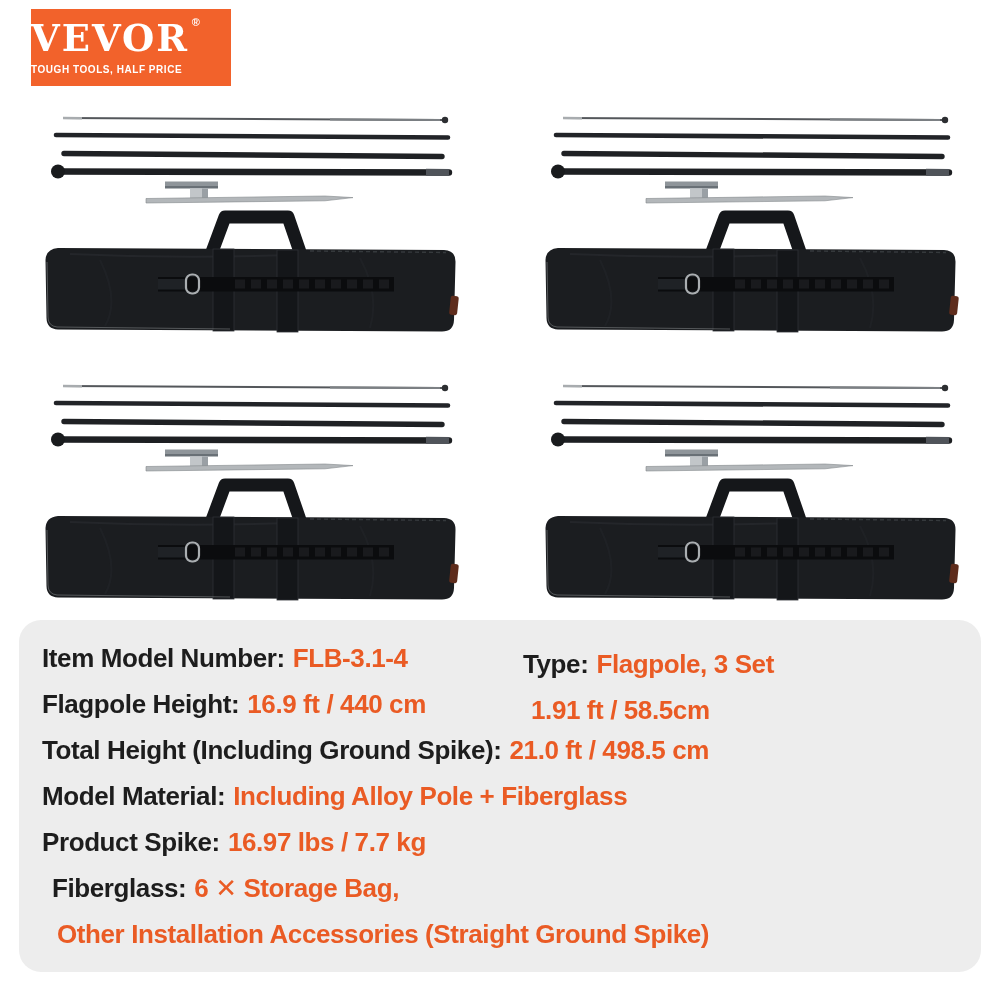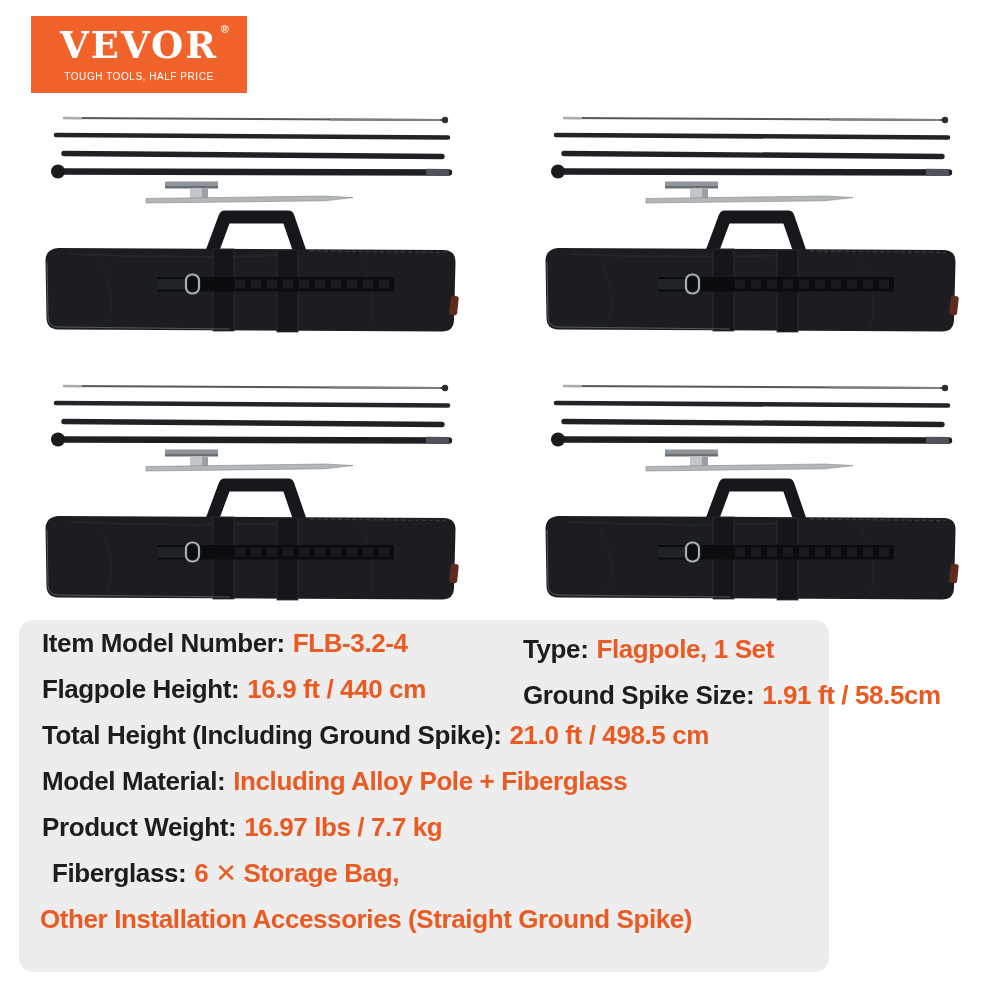--- a/index.html
+++ b/index.html
@@ -2,54 +2,54 @@
 <html style="--brand-orange: #F2622B; --value-orange: #EA5B24; --label-black: #1D1D1D; --panel-gray: #EDEDED; --bag-black: #1B1D20;"><head>
 <meta charset="utf-8">
 <style>
   html,body{margin:0;padding:0;background:#fff;}
   .canvas{
     position:relative;width:1000px;height:1000px;background:#ffffff;overflow:hidden;
     font-family:"Liberation Sans","DejaVu Sans",sans-serif;
   }
   
   .logo{
-    position:absolute;left:31px;top:16px;width:216px;height:77px;
-    background:var(--brand-orange,#F2622B);color:#fff;text-align:center;
+    position:absolute;left:31px;top:9px;width:200px;height:77px;
+    background:var(--brand-orange,#F2622B);color:#fff;
   }
   .logo-name{
     font-family:"DejaVu Serif","Liberation Serif",serif;font-weight:bold;
     font-size:37px;letter-spacing:2px;line-height:1;margin-top:11px;display:inline-block;position:relative;
   }
   .logo-reg{font-size:11px;position:absolute;top:-3px;right:-13px;font-family:"Liberation Sans",sans-serif;font-weight:bold;}
   .logo-tagline{
-    font-size:10px;font-weight:normal;letter-spacing:0.55px;margin-top:7px;white-space:nowrap;
+    font-size:10px;font-weight:bold;letter-spacing:0.55px;margin-top:7px;white-space:nowrap;
   }
   
   .kit{position:absolute;width:470px;height:260px;}
   .kit.tl{left:30px;top:100px;}
   .kit.tr{left:530px;top:100px;}
   .kit.bl{left:30px;top:368px;}
   .kit.br{left:530px;top:368px;}
   .defs-holder{position:absolute;width:0;height:0;overflow:hidden;}
   
   .spec-panel{
-    position:absolute;left:19px;top:620px;width:810px;height:352px;
-    background:var(--panel-gray,#EDEDED);border-radius:14px;box-sizing:border-box;
+    position:absolute;left:19px;top:620px;width:962px;height:352px;
+    background:var(--panel-gray,#EDEDED);border-radius:22px;box-sizing:border-box;padding-top:15px;
   }
   .spec-row{
     position:relative;height:46px;display:flex;align-items:center;padding-left:23px;
     font-size:26px;font-weight:bold;letter-spacing:-0.4px;white-space:nowrap;
     color:var(--label-black,#1D1D1D);
   }
   .spec-row.indent-sm{padding-left:33px;}
   .spec-row.indent-xs{padding-left:21px;}
   .pair{display:flex;align-items:center;}
   .pair.second{position:absolute;left:504px;top:6px;height:100%;}
   .spec-value{color:var(--value-orange,#EA5B24);margin-left:8px;}
-  .spec-value.no-label{margin-left:0;}
+  .spec-value.no-label{margin-left:17px;}
 </style>
 </head>
 <body>
 
 <div class="canvas">
 
   <div class="logo">
     <div class="logo-name">
       <span>VEVOR</span>
       <span class="logo-reg">®</span>
@@ -112,56 +112,55 @@
     </svg>
   <svg class="kit br" viewBox="0 0 470 260">
       <use href="#kit"></use>
     </svg>
 
   <div class="spec-panel">
 
     <div class="spec-row">
       <span class="pair">
         <span class="spec-label">Item Model Number:</span>
-        <span class="spec-value">FLB-3.2-4</span>
+        <span class="spec-value">FLB-3.1-4</span>
       </span>
       <span class="pair second">
         <span class="spec-label">Type:</span>
-        <span class="spec-value">Flagpole, 1 Set</span>
+        <span class="spec-value">Flagpole, 3 Set</span>
       </span>
     </div>
 
     <div class="spec-row">
       <span class="pair">
         <span class="spec-label">Flagpole Height:</span>
         <span class="spec-value">16.9 ft / 440 cm</span>
       </span>
       <span class="pair second">
-        <span class="spec-label">Ground Spike Size:</span>
         <span class="spec-value">1.91 ft / 58.5cm</span>
       </span>
     </div>
 
     <div class="spec-row">
       <span class="pair">
         <span class="spec-label">Total Height (Including Ground Spike):</span>
         <span class="spec-value">21.0 ft / 498.5 cm</span>
       </span>
     </div>
 
     <div class="spec-row">
       <span class="pair">
         <span class="spec-label">Model Material:</span>
         <span class="spec-value">Including Alloy Pole + Fiberglass</span>
       </span>
     </div>
 
     <div class="spec-row">
       <span class="pair">
-        <span class="spec-label">Product Weight:</span>
+        <span class="spec-label">Product Spike:</span>
         <span class="spec-value">16.97 lbs / 7.7 kg</span>
       </span>
     </div>
 
     <div class="spec-row indent-sm">
       <span class="pair">
         <span class="spec-label">Fiberglass:</span>
         <span class="spec-value">6 ✕ Storage Bag,</span>
       </span>
     </div>

